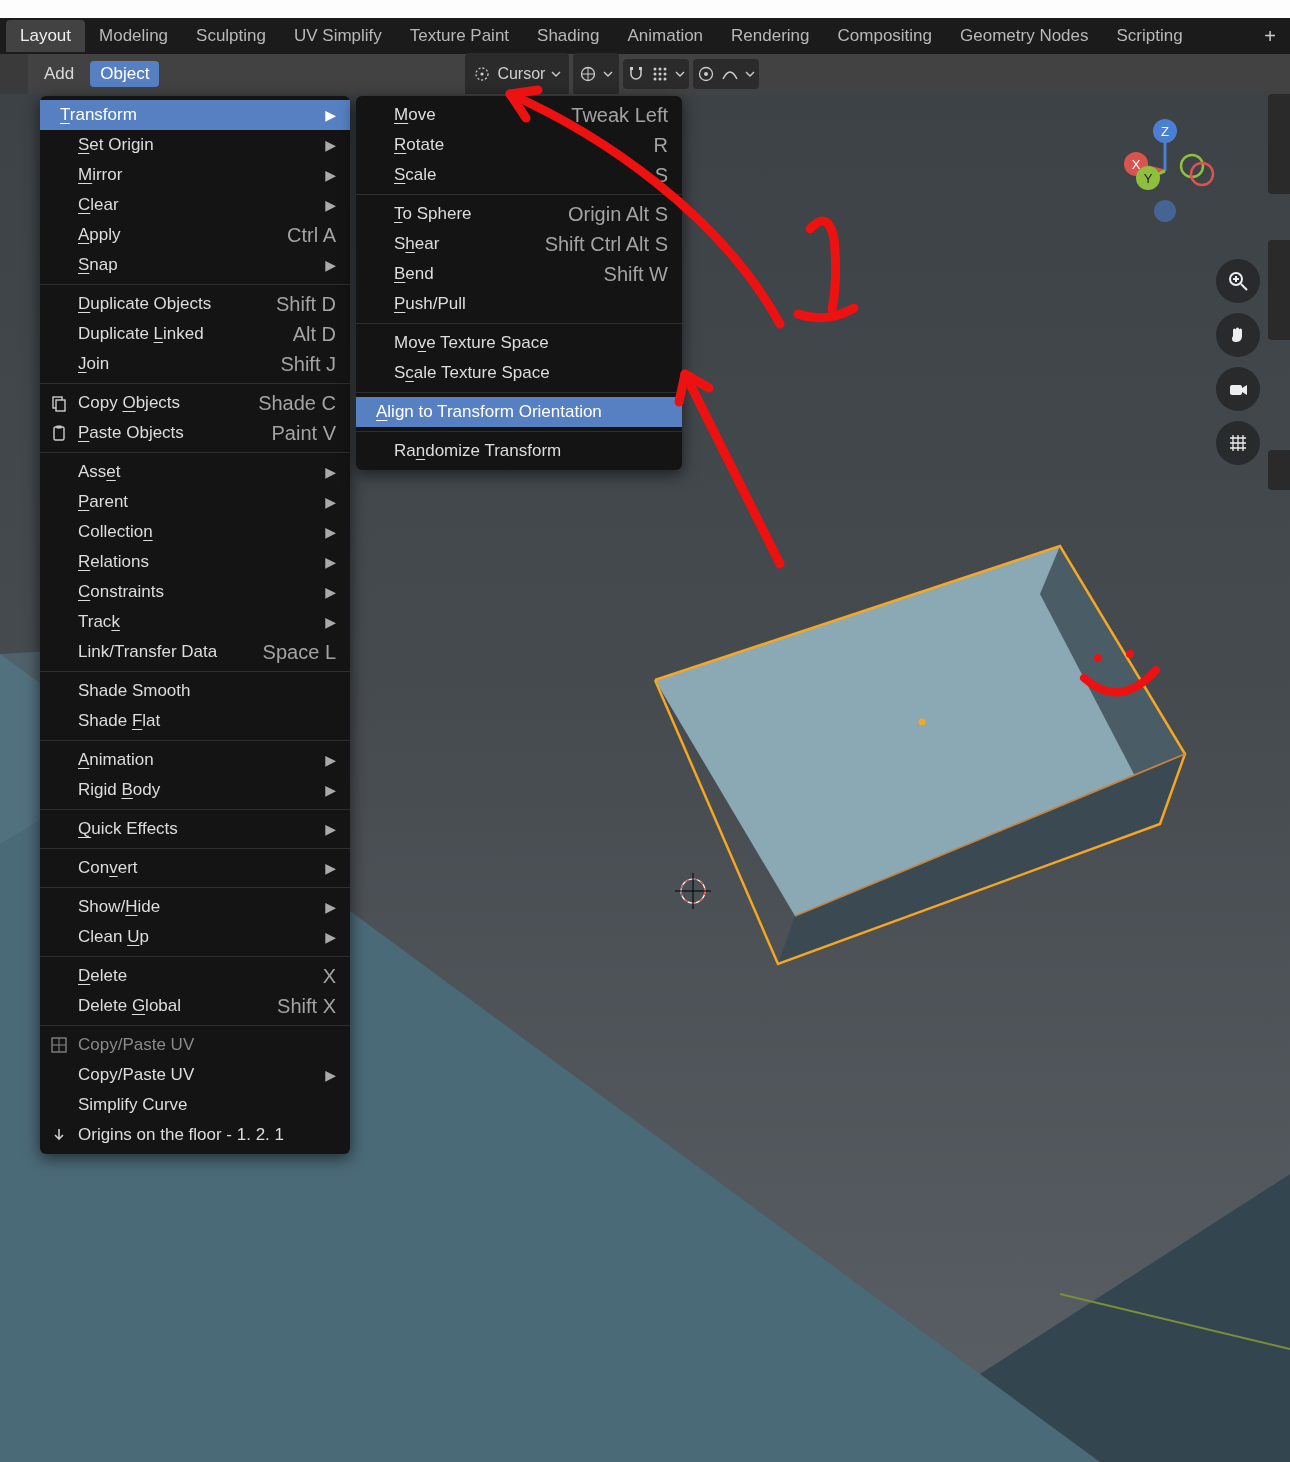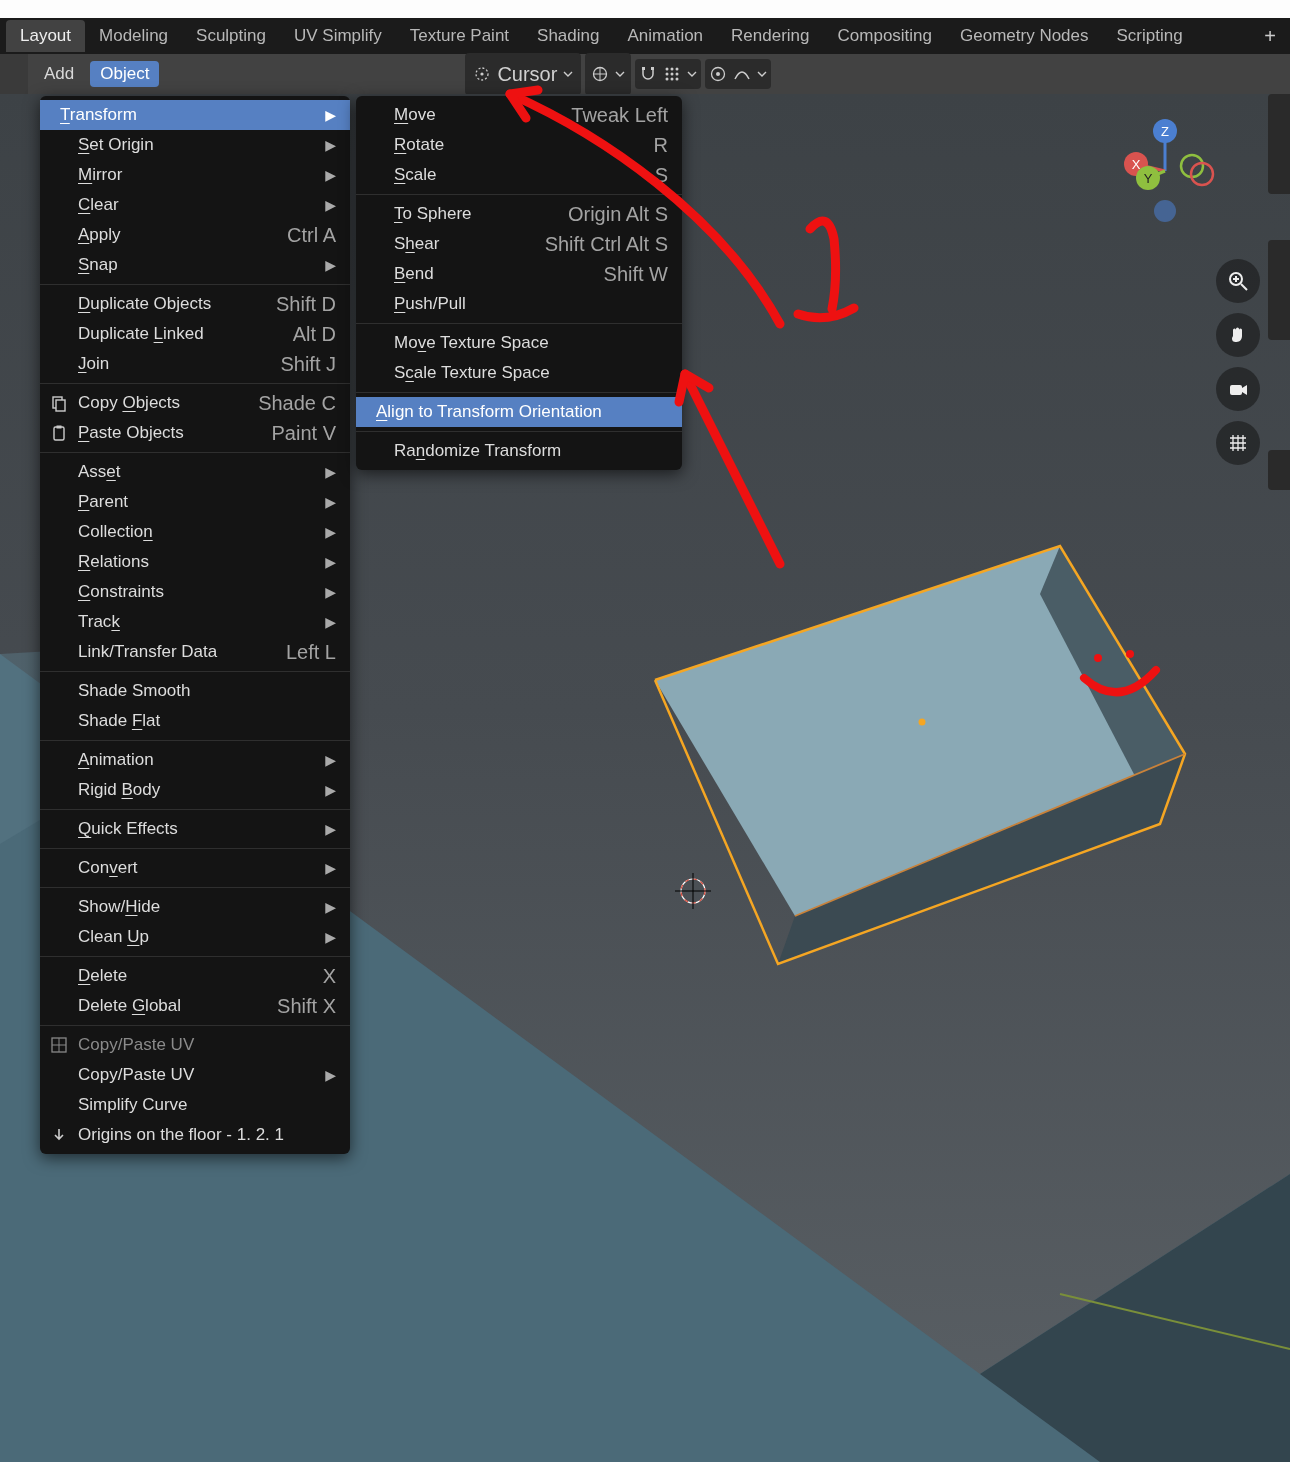--- a/index.html
+++ b/index.html
@@ -17,21 +17,21 @@
   .ws-plus { margin-left: auto; width: 28px; height: 28px; display:flex; align-items:center; justify-content:center; color:#ccc; font-size:20px; }
 
   .header-bar {
     position: absolute; top: 54px; left: 0; right: 0; height: 40px;
     background: #424242; display:flex; align-items:center; padding: 4px 6px; gap:6px;margin-left:28px;
   }
   .hdr-btn { color:#d9d9d9; font-size:17px; padding: 3px 10px; border-radius:4px; }
   .hdr-btn.active { background:#5680c2; color:#fff; }
 
   .tool-cluster { display:flex; align-items:center; gap:4px; margin-left: 300px; }
-  .tool-pill { background:#2b2b2b; border-radius:4px; height:42px; display:flex; align-items:center; gap:6px; padding:0 8px; color:#d0d0d0; font-size:20px;}
+  .tool-pill { background:#2b2b2b; border-radius:4px; height:42px; display:flex; align-items:center; gap:6px; padding:0 8px; color:#d0d0d0; font-size:16px;}
   .tool-pill svg, .tool-square svg { display:block; }
   .tool-group { background:#2b2b2b; border-radius:4px; height:30px; display:flex; align-items:center; padding:0 4px; gap:6px; color:#d0d0d0;}
 
   
   .viewport { position:absolute; top:94px; left:0; right:0; bottom:0; overflow:hidden; background: linear-gradient(#3d4246 0%, #464b50 45%, #5a6065 100%); }
 
   .right-strip { position:absolute; top:94px; right:0; width:22px; height:100px; background:#2a2a2a; border-radius: 4px 0 0 4px;}
   .right-strip.r2 { top:240px; }
   .right-strip.r3 { top:450px; height:40px; }
 
@@ -297,21 +297,21 @@
     <div class="row">
       <span><span class="ul">C</span>onstraints</span>
       <span class="caret">▶</span>
     </div>
     <div class="row">
       <span>Trac<span class="ul">k</span></span>
       <span class="caret">▶</span>
     </div>
     <div class="row">
       <span>Link/Transfer Data</span>
-      <span class="shortcut">Left L</span>
+      <span class="shortcut">Space L</span>
     </div>
     <div class="sep"></div>
     <div class="row">
       <span>Shade Smooth</span>
     </div>
     <div class="row">
       <span>Shade <span class="ul">F</span>lat</span>
     </div>
     <div class="sep"></div>
     <div class="row">

